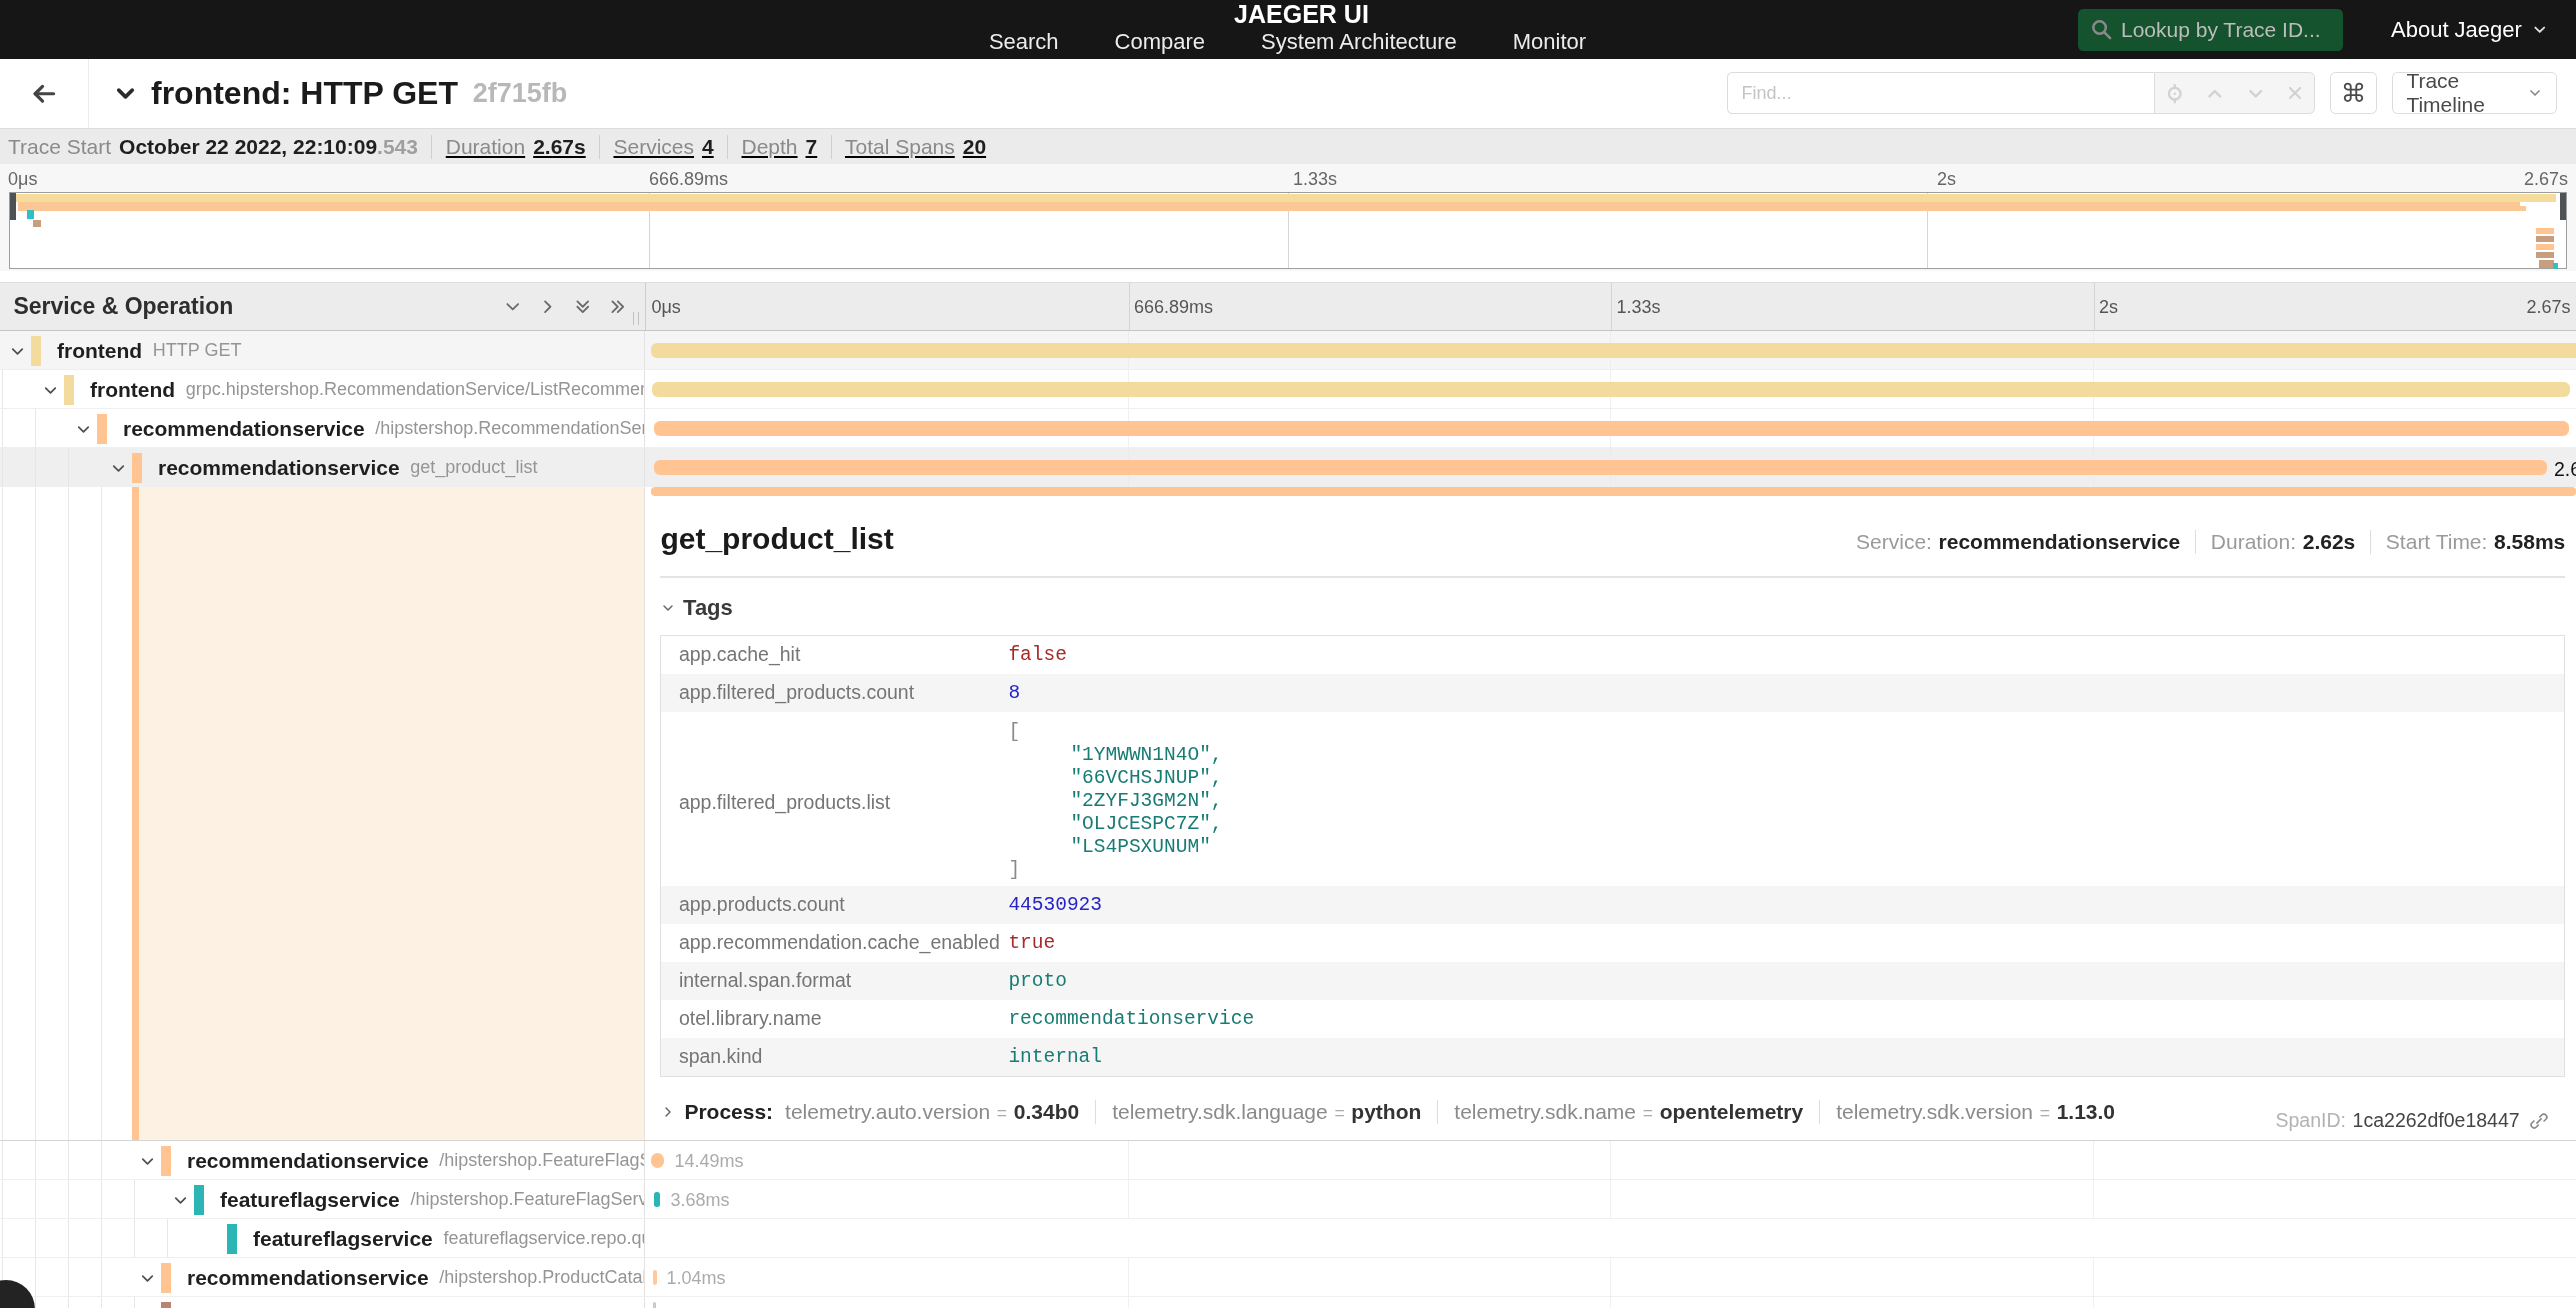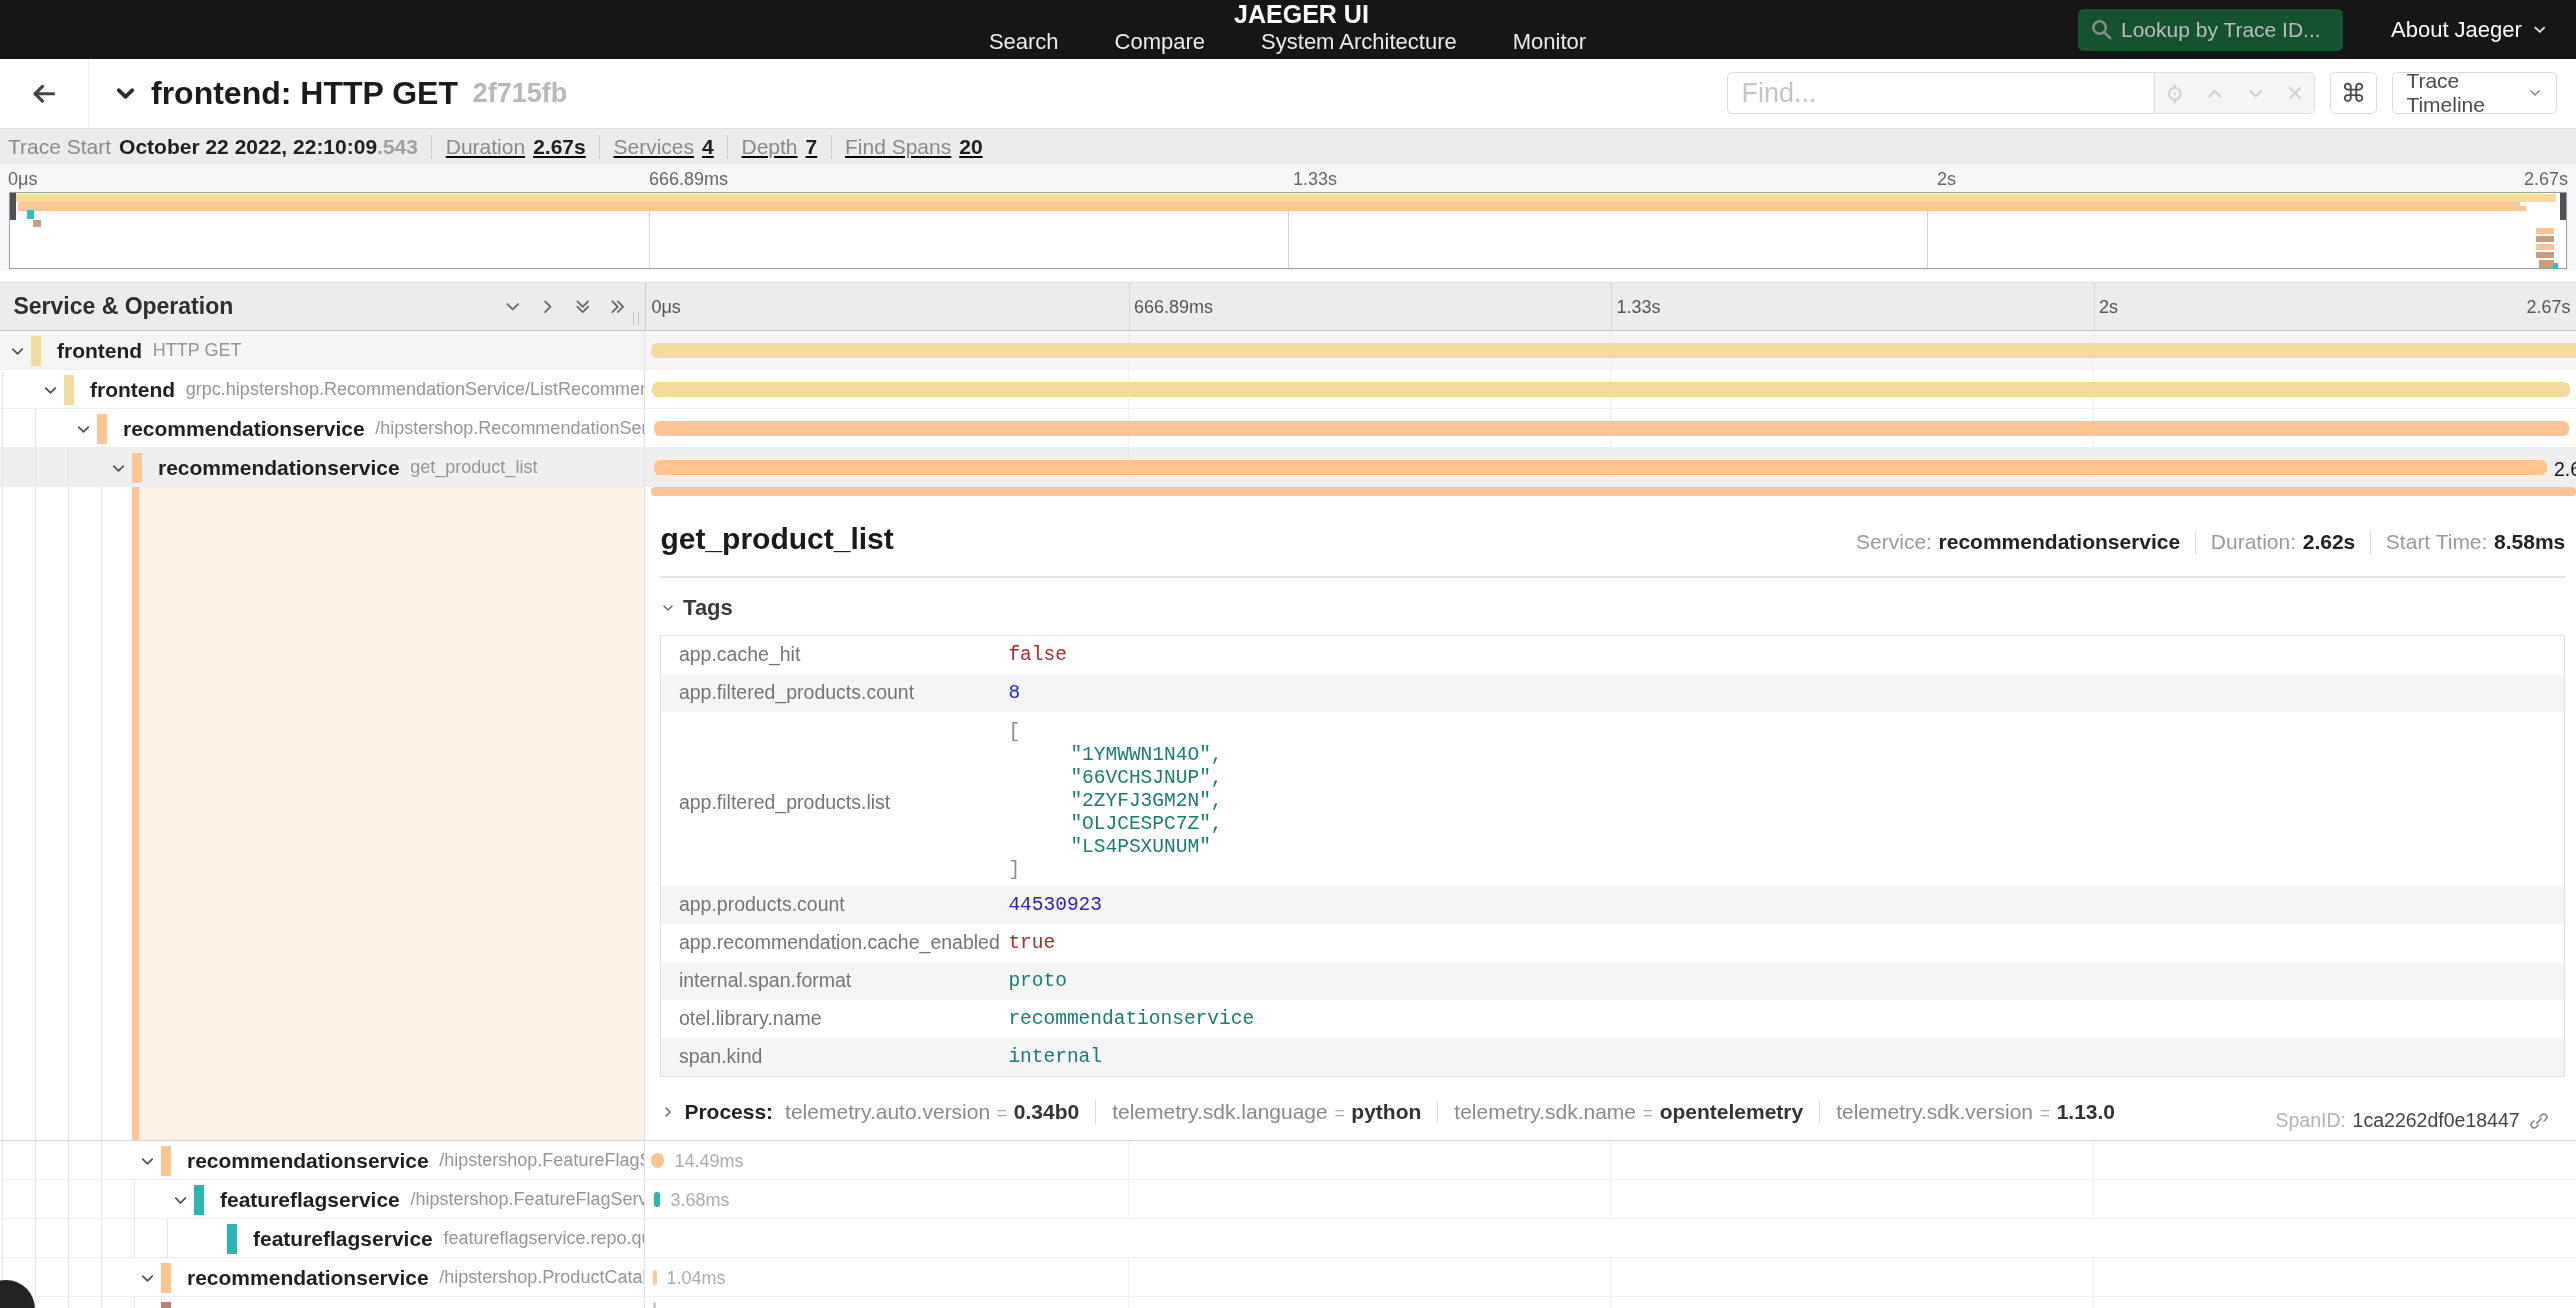--- a/index.html
+++ b/index.html
@@ -22,21 +22,21 @@
   
   .toolbar { height:69px; background:#fff; position:relative; display:flex; align-items:center; }
   .backbox { width:89px; height:100%; display:flex; align-items:center; justify-content:center;
     border-right:0.7px solid #ececec; color:#444; }
   .titlegrp { display:flex; align-items:center; margin-left:23px; }
   .titlegrp .tchev { color:#2b2b2b; margin-right:12px; }
   .ttitle { font-size:32px; font-weight:bold; color:#1b1b1b; }
   .tid { font-size:27px; color:#b8b8b8; font-weight:bold; margin-left:14.8px; }
   .findwrap { position:absolute; left:1727px; top:13.4px; height:42px; display:flex; }
   .findinput { width:427px; height:42px; border:1.3px solid #dcdcdc; border-right:none;
-    border-radius:5.4px 0 0 5.4px; font-size:27px; color:#444; padding:0 13.4px; outline:none; }
+    border-radius:5.4px 0 0 5.4px; font-size:18px; color:#444; padding:0 13.4px; outline:none; }
   .findinput::placeholder { color:#c4c4c4; }
   .findbtns { width:161px; height:42px; background:#f5f5f5; border:1.3px solid #dcdcdc;
     border-radius:0 5.4px 5.4px 0; display:flex; align-items:center; justify-content:space-around; color:#d2d2d2; }
   .kbdbtn { position:absolute; left:2330px; top:13.4px; width:47px; height:42px; border:1.3px solid #dcdcdc;
     border-radius:5.4px; background:#fff; color:#4a4a4a; font-size:25.5px; display:flex; align-items:center; justify-content:center; }
   .viewbtn { position:absolute; left:2392px; top:13.4px; width:165px; height:42px; border:1.3px solid #dcdcdc;
     border-radius:5.4px; background:#fff; color:#4a4a4a; font-size:21px; display:flex; align-items:center;
     justify-content:space-between; padding:0 13.4px; }
   .viewbtn .chev-s { color:#8a8a8a; }
 
@@ -239,21 +239,21 @@
     </span>
   <span class="mitem">
       <span class="mlabel">Services</span>
       <span class="mval">4</span>
     </span>
   <span class="mitem">
       <span class="mlabel">Depth</span>
       <span class="mval">7</span>
     </span>
   <span class="mitem">
-      <span class="mlabel">Find Spans</span>
+      <span class="mlabel">Total Spans</span>
       <span class="mval">20</span>
     </span>
 </div>
 
 <div class="minimap">
   <div class="mm-ruler">
     <span style="left:8px">0μs</span>
     <span style="left:649px">666.89ms</span>
     <span style="left:1293px">1.33s</span>
     <span style="left:1937px">2s</span>

